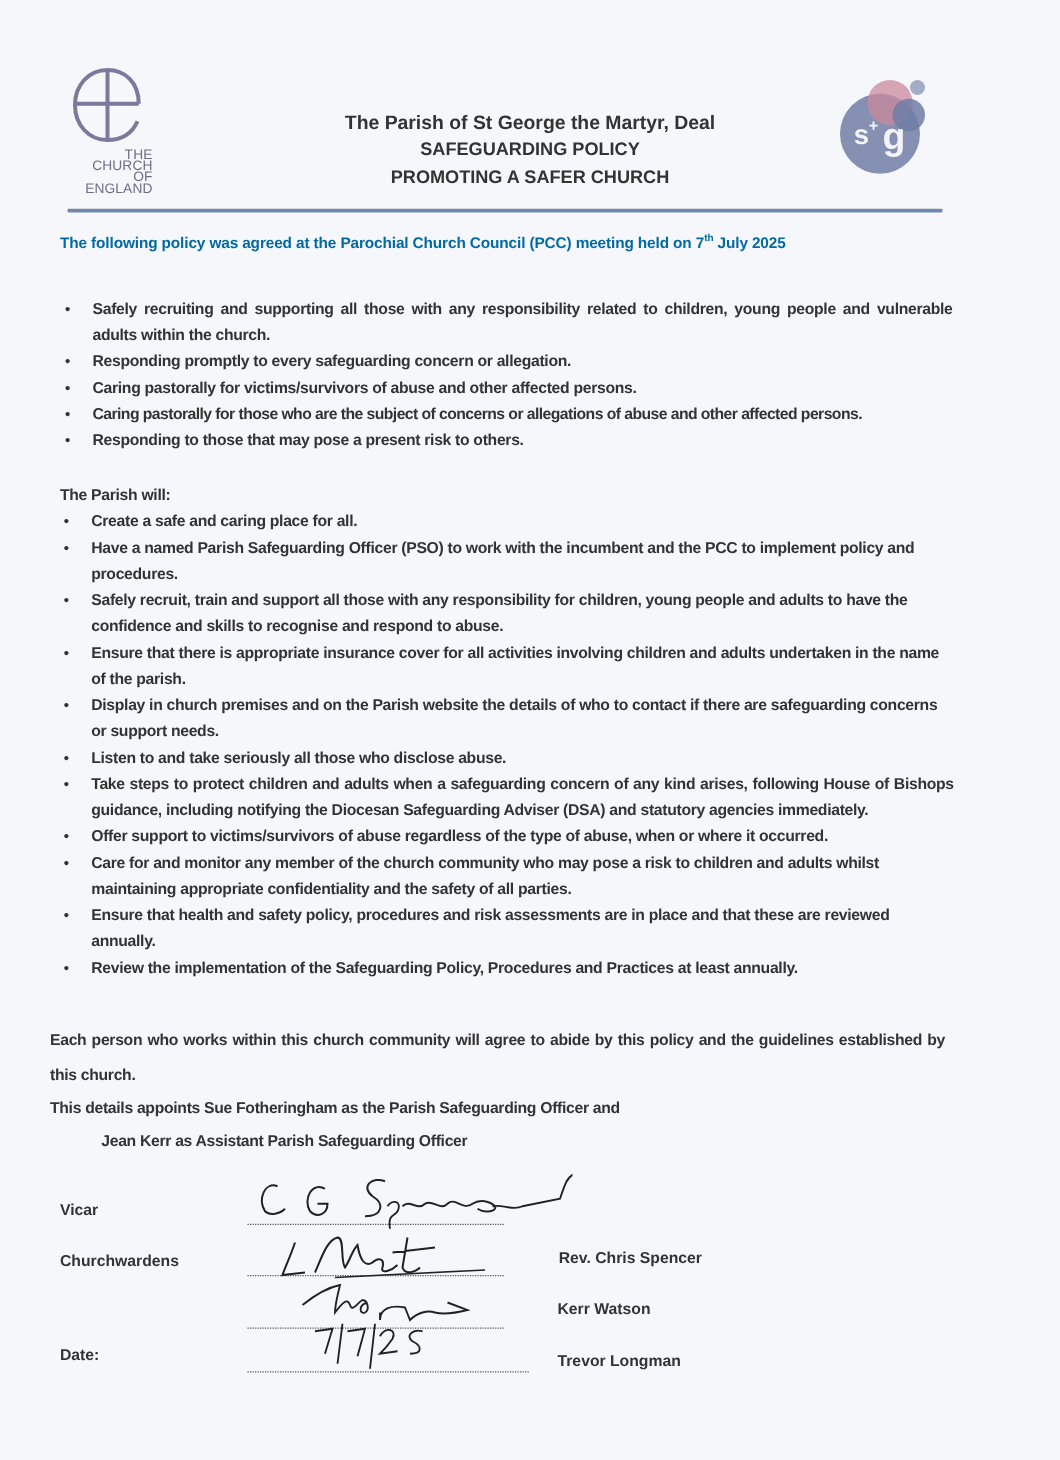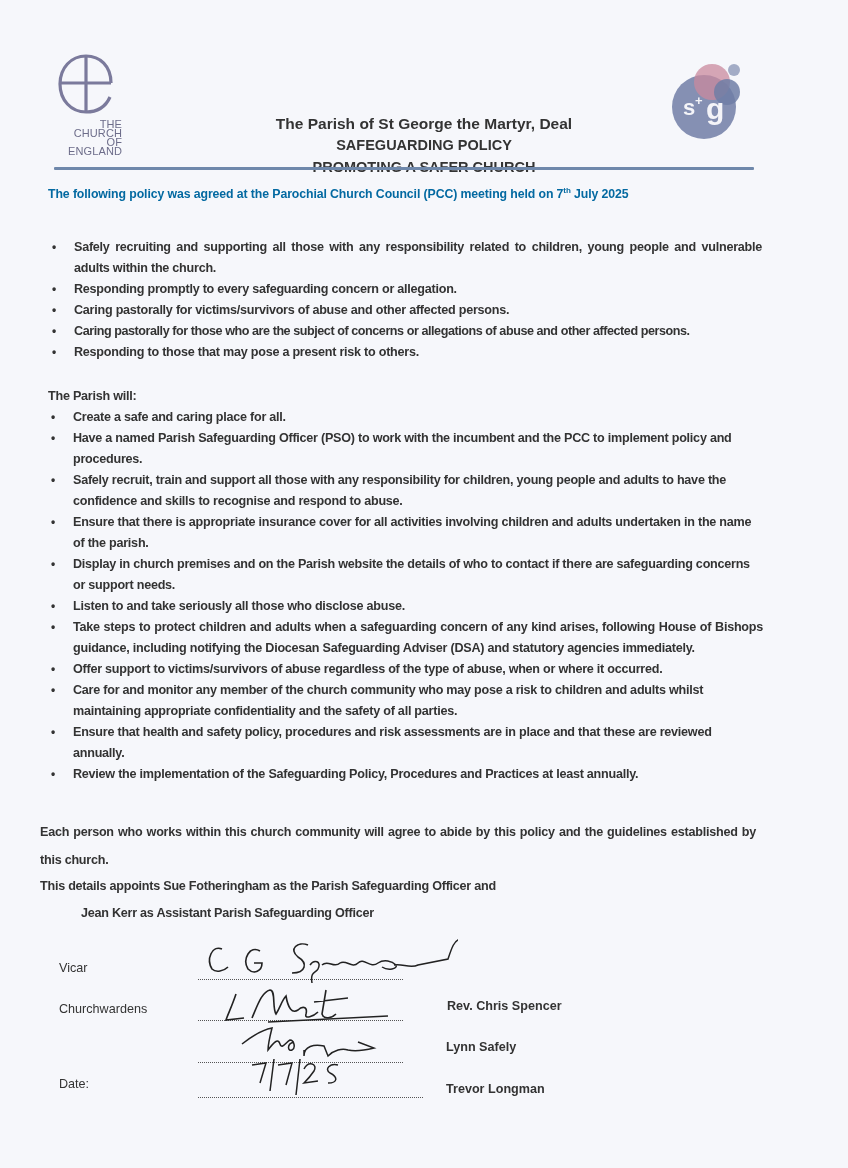--- a/index.html
+++ b/index.html
@@ -14,21 +14,21 @@
 
   
   .coe-logo { position: absolute; left: 50px; top: 52px; width: 72px; height: 90px; }
   .coe-logo svg { position: absolute; left: 3px; top: 0; }
   .coe-text { position: absolute; left: 0; top: 68px; width: 72px; text-align: right;
     font-size: 11px; line-height: 9px; color: #6d6d8a; letter-spacing: 0.1px; }
   .stg-logo { position: absolute; left: 668px; top: 57px; width: 80px; height: 84px; }
 
   .header-titles { position: absolute; left: 140px; top: 89px; width: 568px; text-align: center;
     font-weight: bold; color: #333; }
-  .header-titles .t1 { font-size: 15.5px; line-height: 20px; margin-top: 25px; }
+  .header-titles .t1 { font-size: 15.5px; line-height: 20px; }
   .header-titles .t2, .header-titles .t3 { font-size: 14.5px; line-height: 22px; }
 
   .header-rule { position: absolute; left: 54px; top: 167px; width: 700px; height: 3px;
     background: #6f88ab; border-radius: 1px; }
 
   .intro { position: absolute; left: 48px; top: 186px; font-size: 12.3px; font-weight: bold; color: #0369a1; letter-spacing: -0.1px; }
   .intro sup { font-size: 8px; }
 
   .txt { font-size: 12.6px; font-weight: bold; color: #333; letter-spacing: -0.25px; }
 
@@ -37,21 +37,21 @@
   ul.blist li .bullet { position: absolute; left: 2px; top: 0; font-size: 12px; }
 
   .list1 { left: 50px; top: 237px; width: 712px; }
   .list1 li.justify { text-align: justify; text-align-last: left; }
   .parish-will { position: absolute; left: 48px; top: 386px; line-height: 21px; }
   .list2 { left: 49px; top: 407px; width: 714px; }
 
   .closing { position: absolute; left: 40px; width: 716px; line-height: 21px; }
 
   .sig-row { position: absolute; left: 48px; height: 24px; width: 700px; }
-  .sig-role { position: absolute; left: 11px; top: 0; font-size: 12.6px; font-weight: normal; color: #333; }
+  .sig-role { position: absolute; left: 0; top: 0; font-size: 12.6px; font-weight: bold; color: #333; }
   .sig-dots { position: absolute; left: 150px; top: 4px; width: 205px; border-bottom: 1.6px dotted #555; height: 14px; }
   .sig-dots.long { width: 225px; }
   .sig-name { position: absolute; left: 398px; top: 0; font-size: 12.6px; font-weight: bold; color: #333; margin-top: 38px; }
   .sig-ink { position: absolute; }
 </style>
 </head>
 <body>
 
 <div class="page">
 
@@ -130,21 +130,21 @@
   </div>
 
   <div class="sig-row" style="top:1002px;">
     <span class="sig-role">Churchwardens</span>
     <span class="sig-dots"></span>
     <svg class="sig-ink" style="left:170px; top:-18px;" width="200" height="44">
       <path d="M18 10 C14 22 10 30 8 36 L26 34" stroke="#222" stroke-width="1.6" fill="none"></path>
       <path d="M34 34 C40 20 44 8 52 6 C58 6 54 24 58 30 C62 24 64 16 68 12 C70 24 74 30 80 26 C84 22 90 22 88 30 C86 36 96 32 100 28 M108 6 L104 30 C106 36 114 34 118 30 M96 18 L130 14" stroke="#222" stroke-width="1.6" fill="none"></path>
       <path d="M50 38 L170 32" stroke="#222" stroke-width="1.4" fill="none"></path>
     </svg>
-    <span class="sig-name">Lynn Safely</span>
+    <span class="sig-name">Kerr Watson</span>
   </div>
 
   <div class="sig-row" style="top:1044px;">
     <span class="sig-role"></span>
     <span class="sig-dots"></span>
     <svg class="sig-ink" style="left:190px; top:-22px;" width="200" height="40">
       <path d="M4 22 C14 14 24 8 34 6 C32 14 30 22 30 28 C36 20 40 16 42 22 C44 28 48 20 52 18 C56 18 58 26 54 28 C50 30 48 22 56 20 M66 28 L66 34 C66 24 76 22 86 24 L90 34 C96 28 104 26 110 28 C118 30 128 28 136 26 L120 20" stroke="#222" stroke-width="1.5" fill="none"></path>
     </svg>
     <span class="sig-name">Trevor Longman</span>
   </div>

